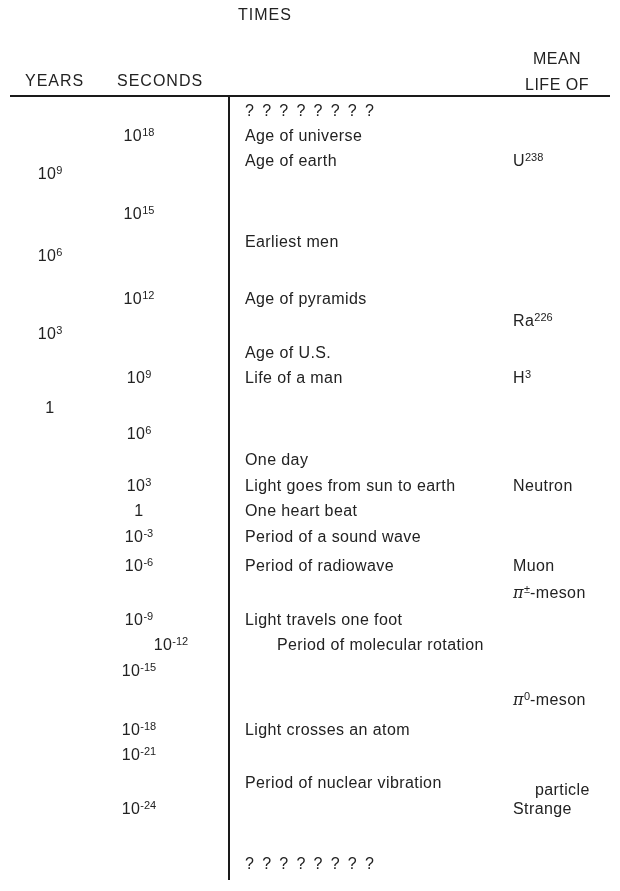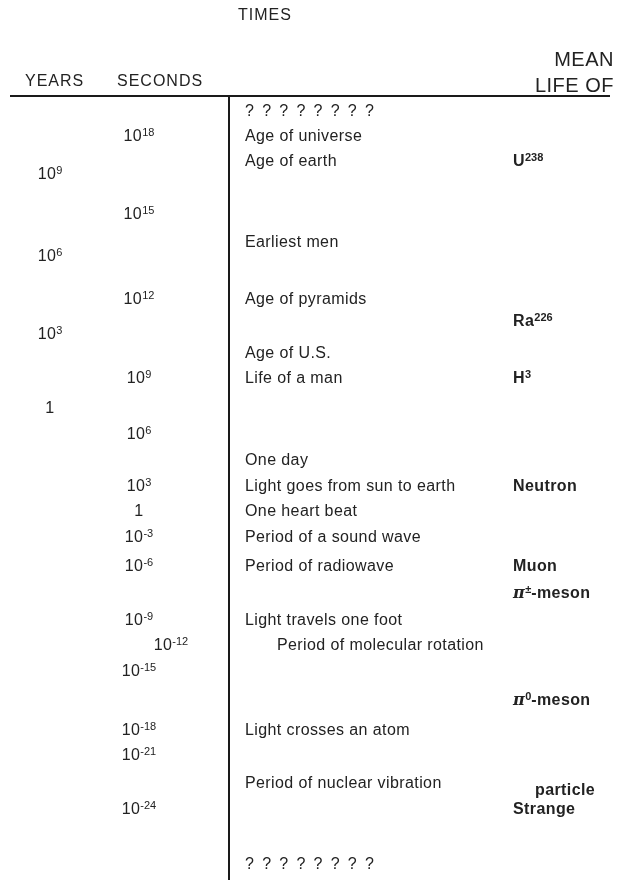--- a/index.html
+++ b/index.html
@@ -6,29 +6,29 @@
   .page{
     position:relative;width:620px;height:891px;background:#ffffff;
     font-family:"Liberation Sans","DejaVu Sans",sans-serif;
     color:#222;overflow:hidden;
   }
   .abs{position:absolute;line-height:1;text-align:center;}
   .title{top:7px;left:0;width:530px;text-align:center;font-size:16px;letter-spacing:1px;}
   .hdr{font-size:16px;letter-spacing:1px;}
   .hdr-years{top:73px;left:25px;}
   .hdr-seconds{top:73px;left:117px;}
-  .hdr-mean{top:46px;left:500px;width:114px;text-align:right;line-height:26px;font-size:20px;letter-spacing:0.5px;}
+  .hdr-mean{top:46px;left:500px;width:114px;text-align:center;line-height:26px;font-size:16px;letter-spacing:0.5px;}
   .rule-top{top:95px;left:10px;width:600px;height:2px;background:#1a1a1a;}
   .vline{top:97px;left:228px;width:1.5px;height:783px;background:#1a1a1a;}
   .row{position:absolute;left:0;width:620px;height:18px;}
   .cell{position:absolute;top:0;font-size:16px;letter-spacing:0.4px;white-space:nowrap;line-height:1;}
   .years{left:10px;width:80px;text-align:center;}
   .seconds{left:94px;width:90px;text-align:center;}
   .label{left:245px;}
-  .mean{left:513px;font-weight:bold;}
+  .mean{left:513px;}
   .mean.indent{left:527px;}
   .qrow{word-spacing:3px;}
   sup{font-size:11px;line-height:0;position:relative;top:1px;vertical-align:super;letter-spacing:0;}
   .pi{font-family:"DejaVu Serif",serif;font-style:italic;}
 </style>
 </head>
 <body>
 
 <div class="page">
 

